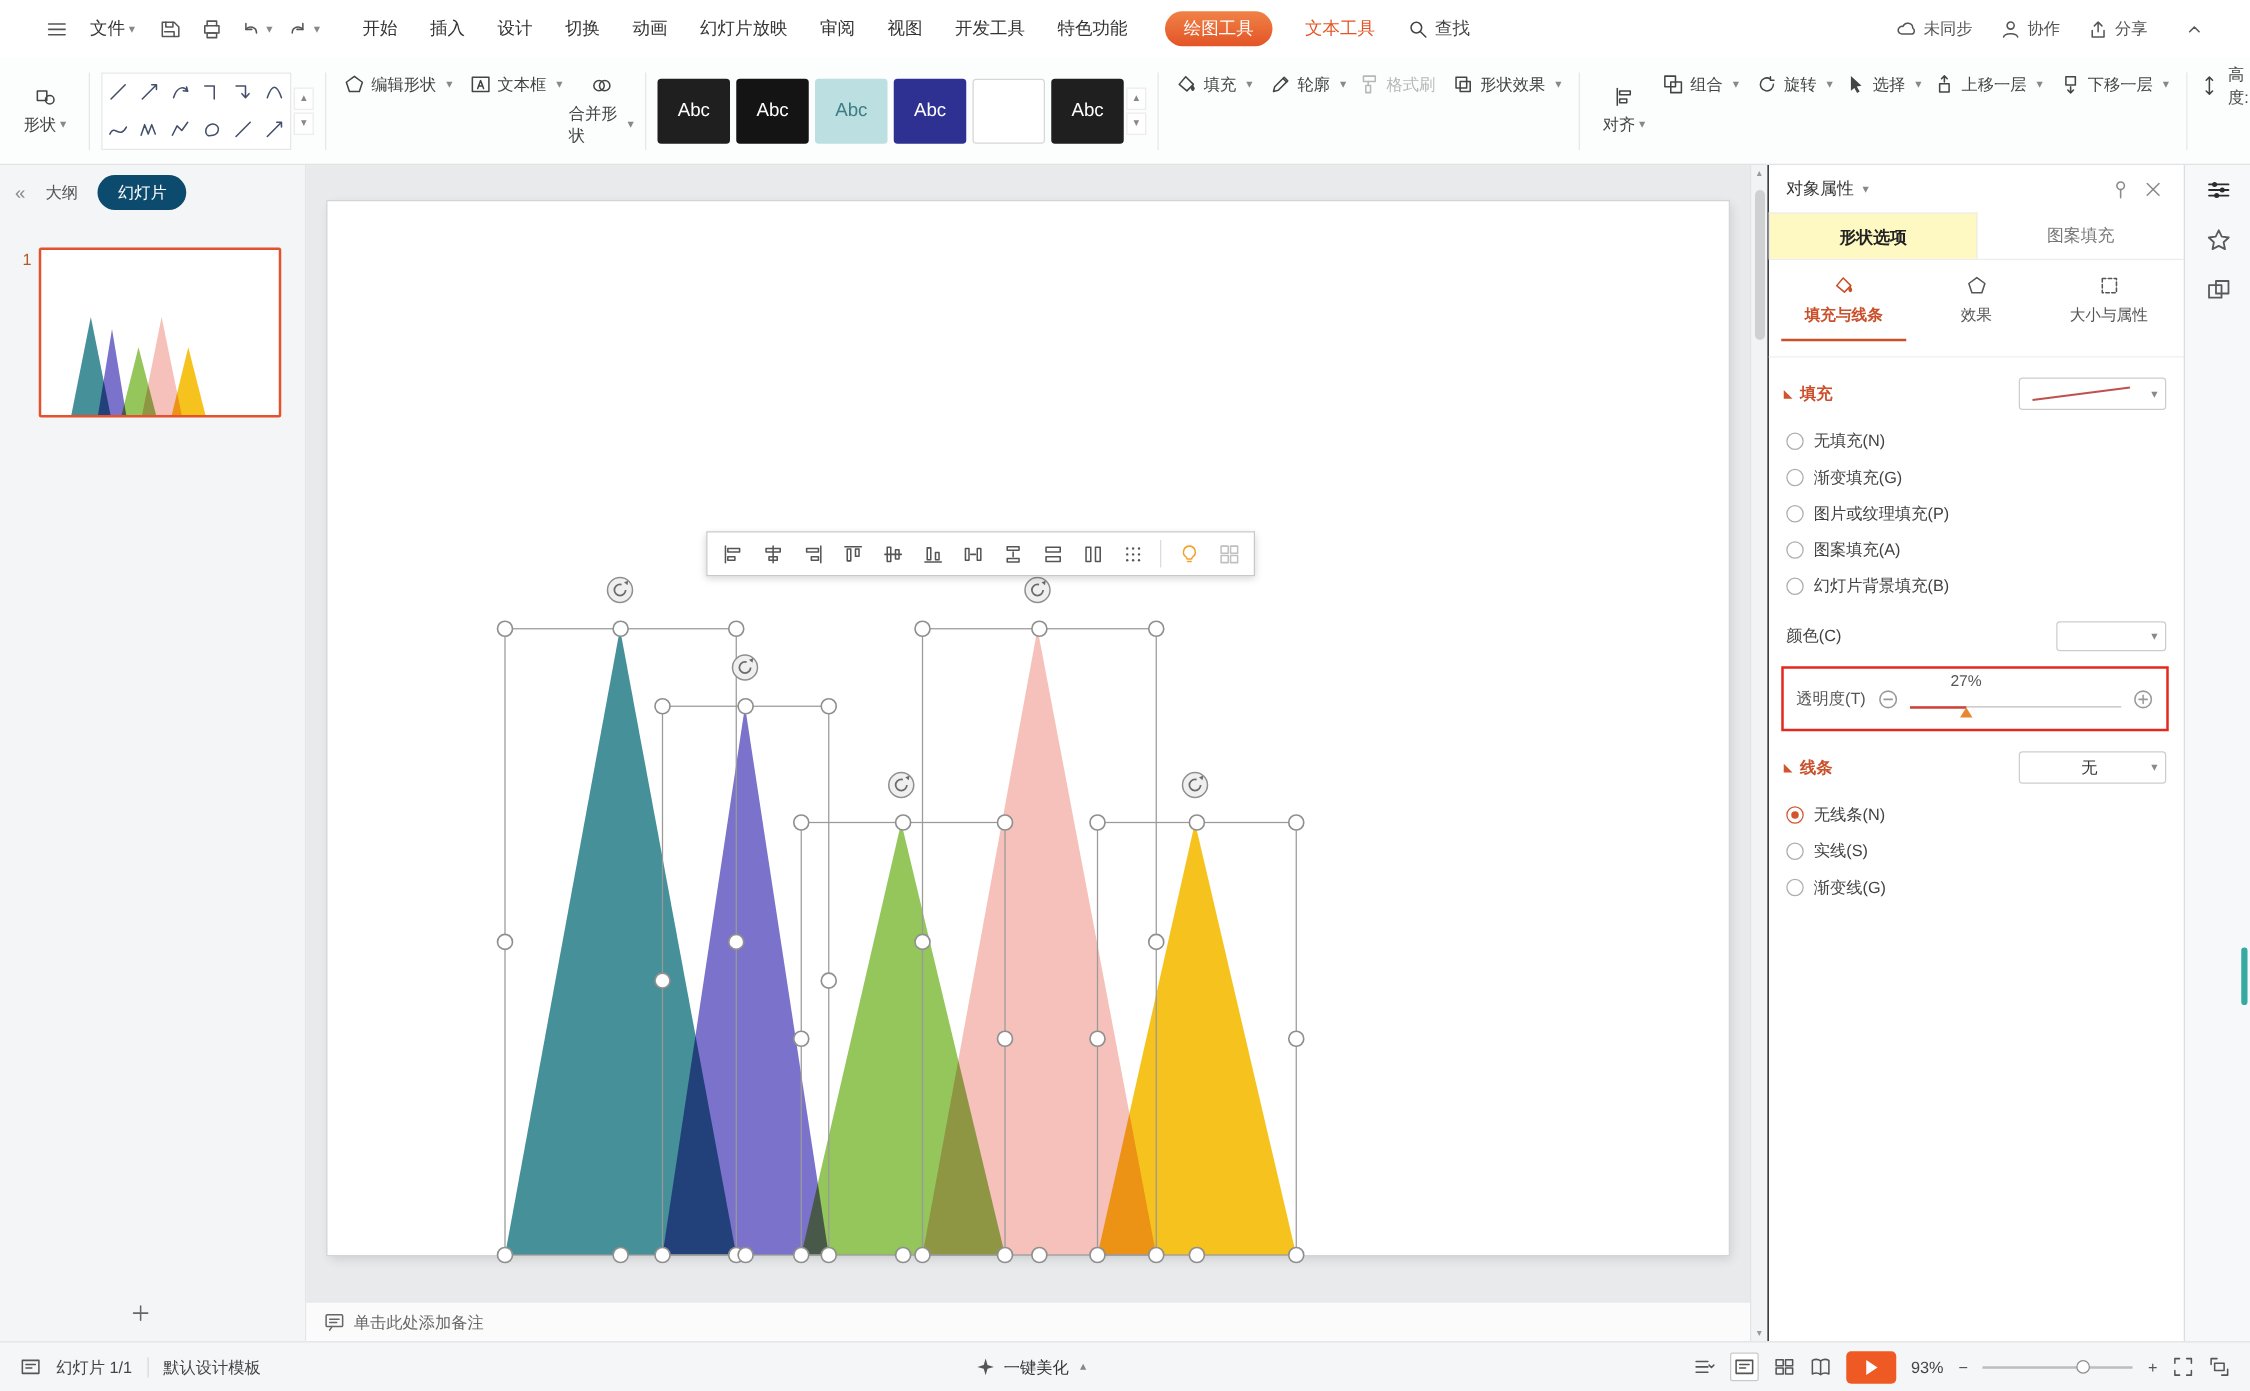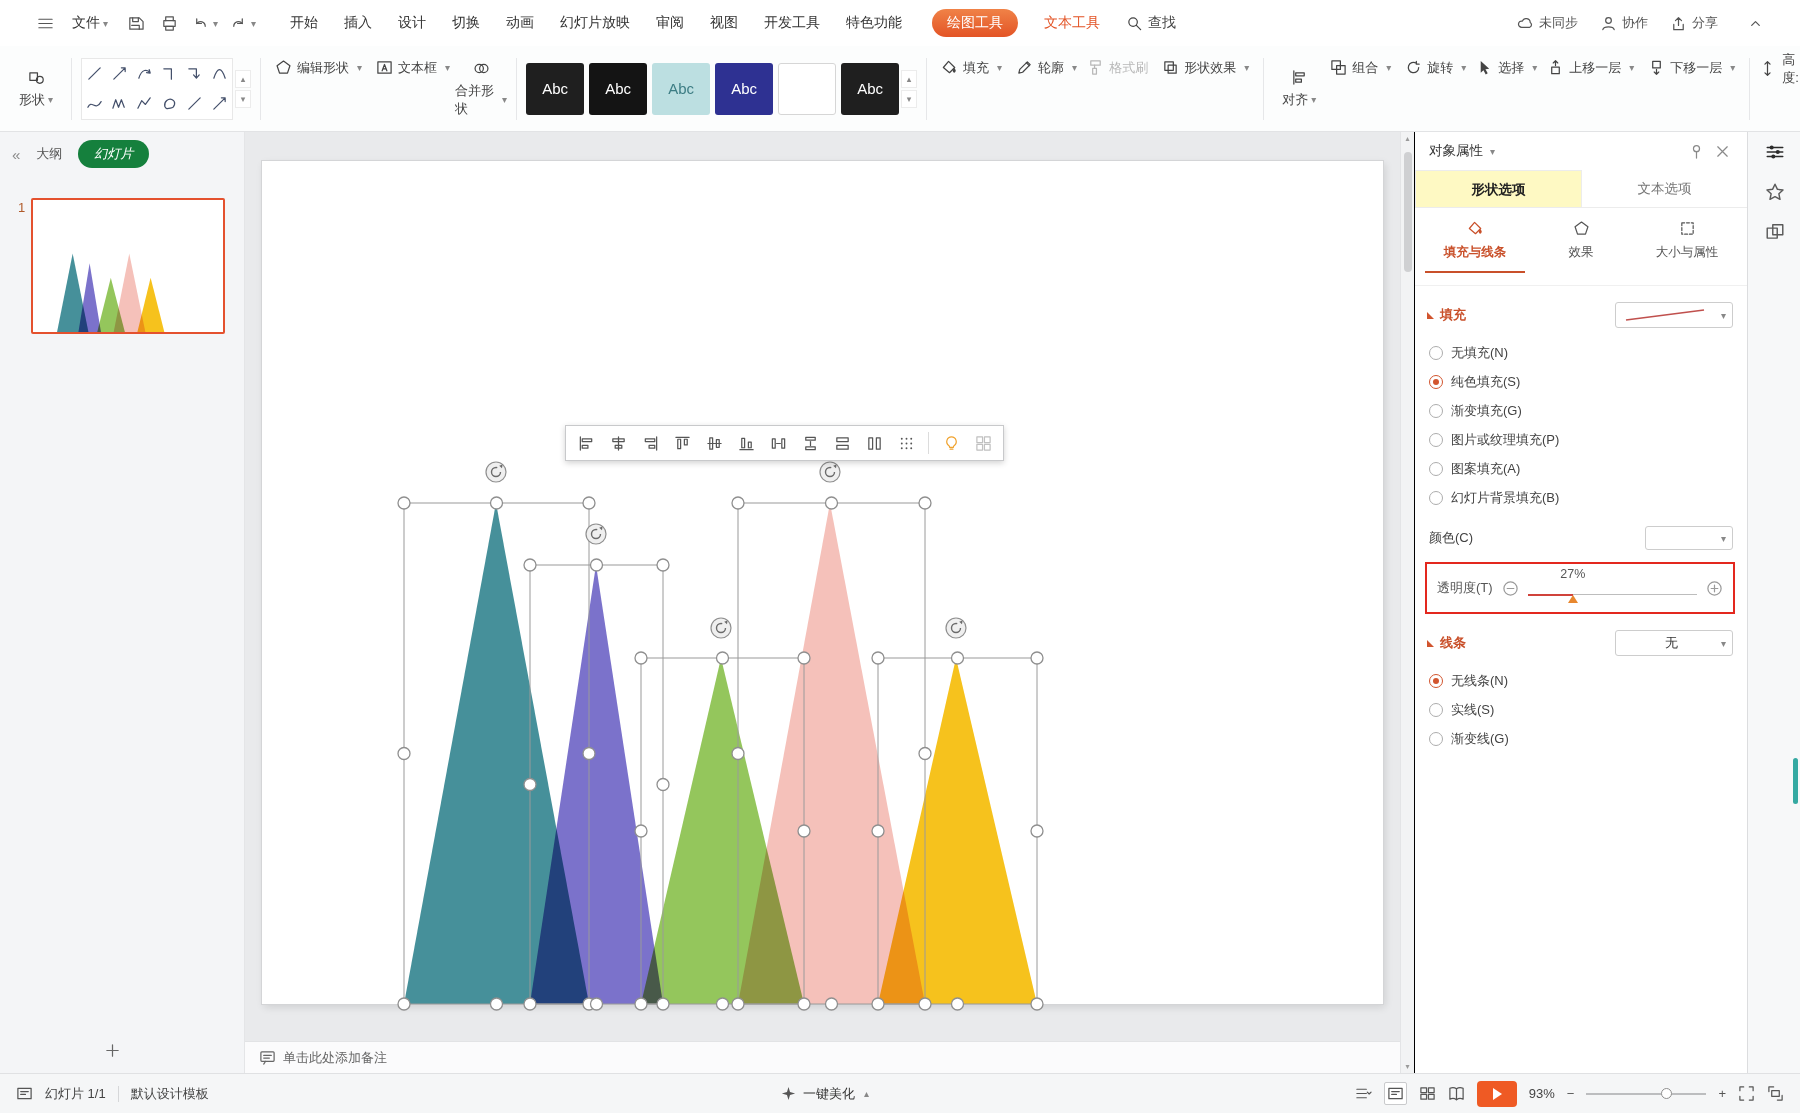--- a/index.html
+++ b/index.html
@@ -44,21 +44,21 @@
   .preset.light { border:1px solid #d6d6d6; }
   .size-row { display:flex; align-items:center; gap:6px; height:30px; color:#444; }
   .size-input { width:116px; height:24px; border:1px solid #cfcfcf; border-radius:2px; background:#fff;
     display:flex; align-items:center; justify-content:space-between; padding:0 7px; color:#b5b5b5; font-size:14px; }
 
   
   .left-panel { position:absolute; top:132px; left:0; width:245px; bottom:40px; background:#f4f5f7; border-right:1px solid #e4e5e7; }
   .lp-header { display:flex; align-items:center; height:44px; padding:0 12px; gap:16px; }
   .lp-collapse { color:#8a8a8a; font-size:15px; cursor:pointer; }
   .lp-tab { font-size:13px; color:#555; cursor:pointer; }
-  .lp-tab.active { background:#15803d; color:#fff; padding:5px 16px; border-radius:14px;font-style:italic; }
+  .lp-tab.active { background:#0c4a6e; color:#fff; padding:5px 16px; border-radius:14px; }
   .thumb-row { display:flex; margin-top:22px; padding:0 10px 0 18px; gap:6px; }
   .thumb-num { font-size:13px; color:#b05a2a; padding-top:2px; }
   .thumb { width:194px; height:136px; background:#fff; border:2px solid #e4512e; border-radius:2px; overflow:hidden; cursor:pointer; }
   .add-slide { position:absolute; bottom:14px; left:104px; color:#666; cursor:pointer; }
 
   
   .workspace { position:absolute; top:132px; left:245px; width:1155px; bottom:40px; background:#e9eaec; }
   .slide { position:absolute; left:17px; top:29px; width:1121px; height:843px; background:#fff;
     box-shadow:0 0 0 1px #d4d5d7, 2px 3px 8px rgba(0,0,0,.12); overflow:visible; }
   .slide svg { overflow:visible; }
@@ -838,21 +838,21 @@
     <span class="rp-hic" data-name="close-panel-icon">
         <svg width="17" height="17" viewBox="0 0 18 18">
           <g fill="none" stroke="currentColor" stroke-width="1.3" stroke-linecap="round" stroke-linejoin="round">
             <path d="M4 4l10 10M14 4L4 14"></path>
           </g>
         </svg>
       </span>
   </div>
   <div class="rp-tabs">
     <span class="rp-tab active" data-name="tab-shape-options">形状选项</span>
-    <span class="rp-tab" data-name="tab-text-options">文本选项</span>
+    <span class="rp-tab" data-name="tab-text-options">图案填充</span>
   </div>
   <div class="rp-subtabs">
     <div class="subtab active" data-name="subtab-fill-and-line">
       <span data-name="fill-line-icon">
           <svg width="17" height="17" viewBox="0 0 18 18">
             <g fill="none" stroke="currentColor" stroke-width="1.3" stroke-linecap="round" stroke-linejoin="round">
               <path d="M8 2.5l6.5 6.5L9 14.5 2.5 9z"></path>
               <path d="M15.6 12.3c0 1.3-.8 2.3-1.6 2.3s-1.6-1-1.6-2.3c0-1 1.6-2.8 1.6-2.8s1.6 1.8 1.6 2.8z" fill="currentColor" stroke="none"></path>
             </g>
           </svg>
@@ -888,24 +888,20 @@
       <svg width="86" height="16" viewBox="0 0 86 16">
           <line x1="4" y1="13" x2="82" y2="3" stroke="#c0504d" stroke-width="1.6"></line>
         </svg>
       <span class="dd-caret" data-name="caret-down-icon">▾</span>
     </div>
   </div>
   <div class="radio-col" id="fill-options" data-name="fill-options">
       <div class="radio-row" data-name="option-无填充(N)">
         <span class="radio" data-name="radio-icon"></span>
         <span class="radio-label" data-name="radio-label">无填充(N)</span>
-      </div>
-      <div class="radio-row" data-name="option-纯色填充(S)">
-        <span class="radio sel" data-name="radio-icon"></span>
-        <span class="radio-label" data-name="radio-label">纯色填充(S)</span>
       </div>
       <div class="radio-row" data-name="option-渐变填充(G)">
         <span class="radio" data-name="radio-icon"></span>
         <span class="radio-label" data-name="radio-label">渐变填充(G)</span>
       </div>
       <div class="radio-row" data-name="option-图片或纹理填充(P)">
         <span class="radio" data-name="radio-icon"></span>
         <span class="radio-label" data-name="radio-label">图片或纹理填充(P)</span>
       </div>
       <div class="radio-row" data-name="option-图案填充(A)">

